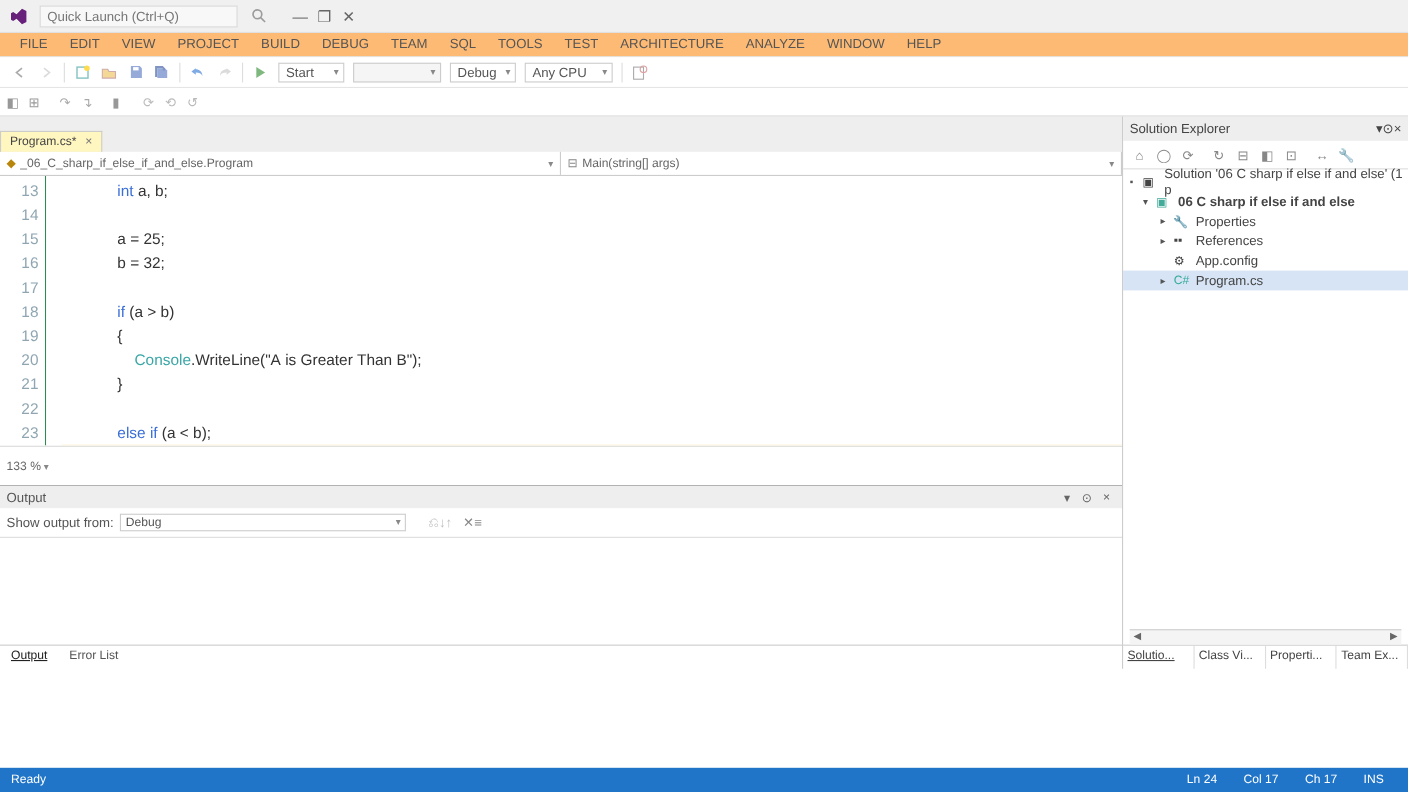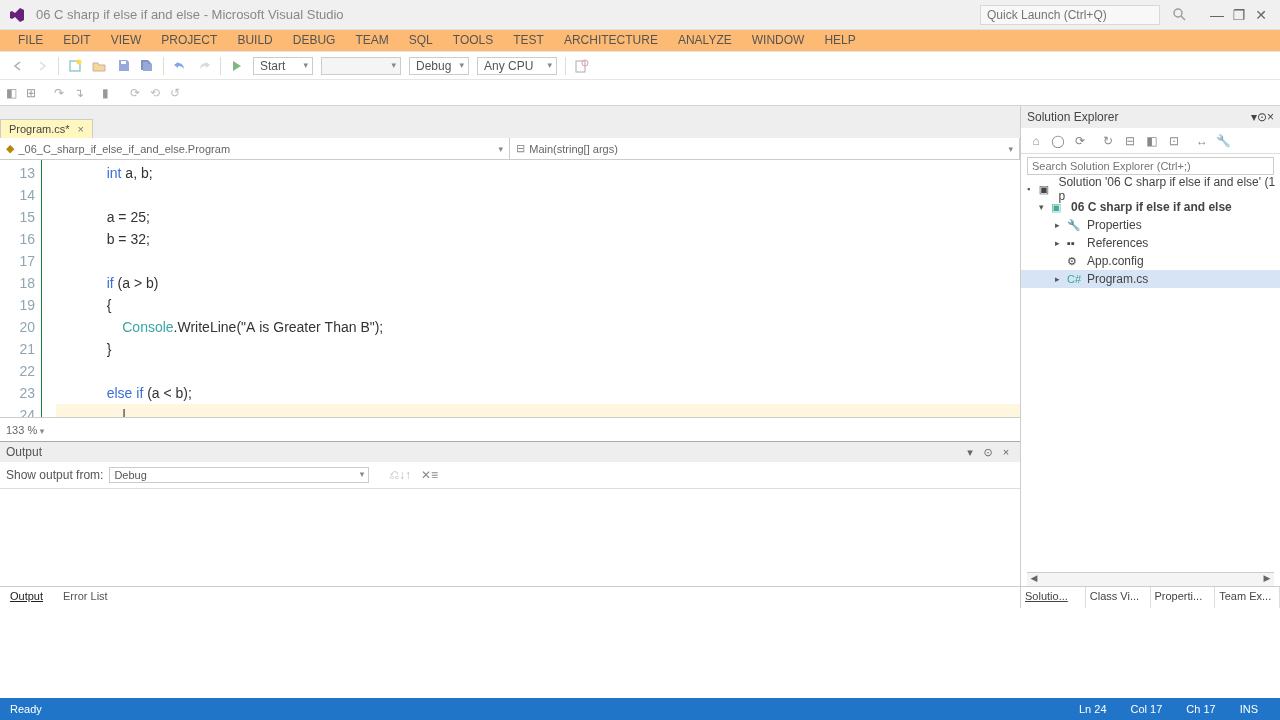--- a/index.html
+++ b/index.html
@@ -45,21 +45,21 @@
 .editor { flex:1; display:flex; overflow:hidden; background:#fff; position:relative; }
 .gutter { width:42px; text-align:right; padding-right:6px; border-right:1px solid #15803d; color:#8fa6b2; font-family:Consolas,monospace; font-size:14px; line-height:22px; padding-top:2px; background:#fff; user-select:none; }
 .gutter div { height:22px; }
 .margin2 { width:14px; background:#fff; }
 .code { flex:1; font-family:Consolas,monospace; font-size:14px; line-height:22px; padding-top:2px; position:relative; white-space:pre; color:#333; }
 .code .line { height:22px; padding-left:4px; }
 .code .hl { background:#fff6e0; }
 .kw { color:#3a6fd7; }
 .type { color:#3aa6a6; }
 
-.zoom { height:24px; border-top:1px solid #ccc; font-size:11px; color:#666; padding:2px 6px; display:flex; align-items:center; }
+.zoom { height:36px; border-top:1px solid #ccc; font-size:11px; color:#666; padding:2px 6px; display:flex; align-items:center; }
 .zoom .dd::after { content:" ▾"; color:#888; font-size:9px; }
 
 
 .outputpane { border-top:1px solid #aaa; }
 .panehdr { height:20px; background:#eee; display:flex; align-items:center; padding:0 6px; font-size:12px; color:#555; }
 .panehdr .title { flex:1; }
 .panehdr .pbtn { width:16px; text-align:center; color:#666; font-size:11px; margin-left:2px; }
 .outputtb { height:26px; display:flex; align-items:center; padding:0 6px; }
 .outputtb .combo { border:1px solid #ccc; padding:1px 4px; font-size:11px; width:260px; margin-left:6px; position:relative; }
 .outputtb .combo::after { content:"▾"; position:absolute; right:4px; font-size:9px; color:#888; }
@@ -98,21 +98,20 @@
 </style>
 </head>
 <body>
 
 <div class="titlebar">
   <span class="logo">
     <svg width="16" height="16" viewBox="0 0 16 16">
         <path fill="#68217a" d="M11 1L6 6 3 4 1 5v6l2 1 3-2 5 5 4-2V3z"></path>
       </svg>
   </span>
-  <span class="title">06 C sharp if else if and else - Microsoft Visual Studio</span>
   <input class="search" placeholder="Quick Launch (Ctrl+Q)" style="">
   <span class="search-icon">
     <svg width="14" height="14" viewBox="0 0 14 14">
         <circle cx="6" cy="6" r="4" fill="none" stroke="#666" stroke-width="1.5"></circle>
         <line x1="9" y1="9" x2="13" y2="13" stroke="#666" stroke-width="1.5"></line>
       </svg>
   </span>
   <span class="winbtn">—</span>
   <span class="winbtn">❐</span>
   <span class="winbtn">✕</span>
@@ -294,21 +293,20 @@
       <span class="ib">⟳</span>
       <span style="width:6px"></span>
       <span class="ib">↻</span>
       <span class="ib">⊟</span>
       <span class="ib">◧</span>
       <span class="ib">⊡</span>
       <span style="width:6px"></span>
       <span class="ib">↔</span>
       <span class="ib">🔧</span>
     </div>
-    <input class="se-search" placeholder="Search Solution Explorer (Ctrl+;)" style="">
     <div class="tree">
       <div class="n">
           <span class="ex">▪</span>
           <span class="ic">▣</span>
           <span>Solution '06 C sharp if else if and else' (1 p</span>
         </div>
       <div class="n l1">
           <span class="ex">▾</span>
           <span class="ic" style="color:#4a9">▣</span>
           <b>06 C sharp if else if and else</b>

